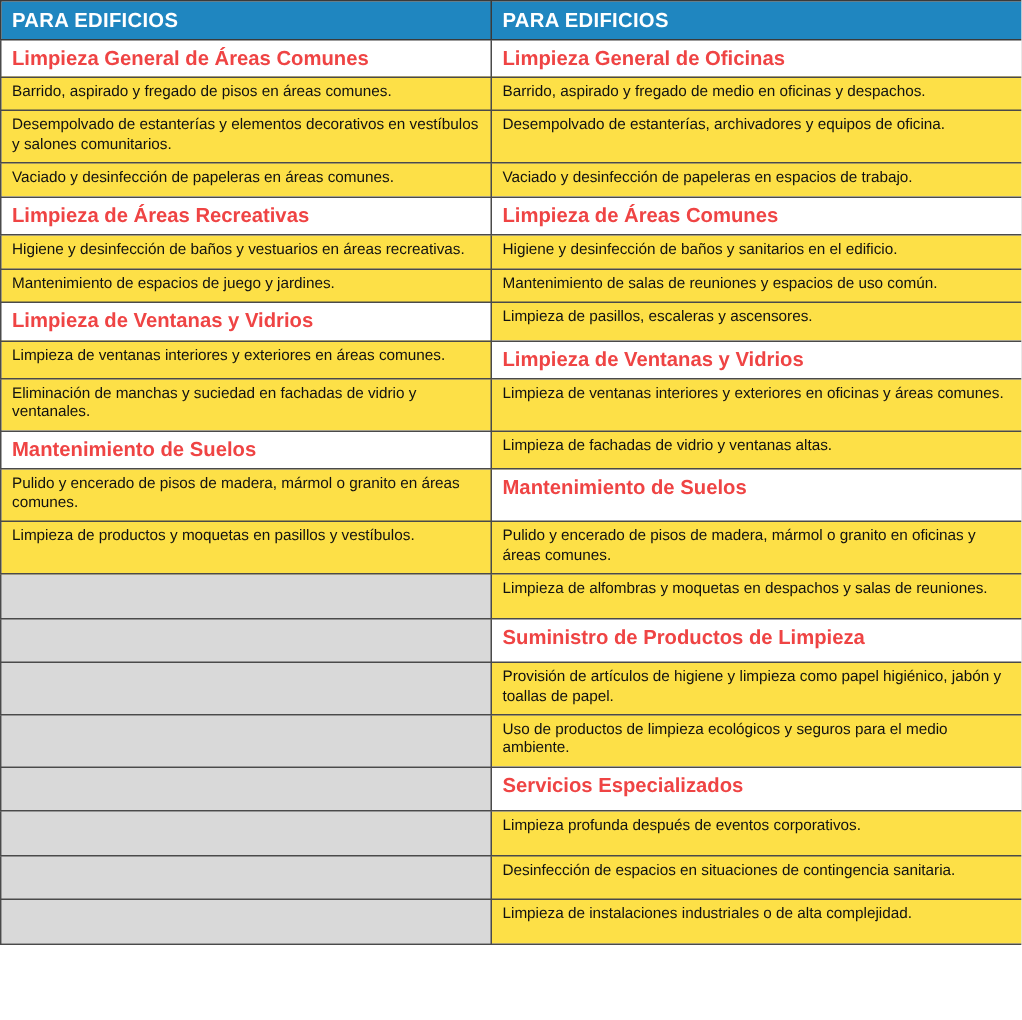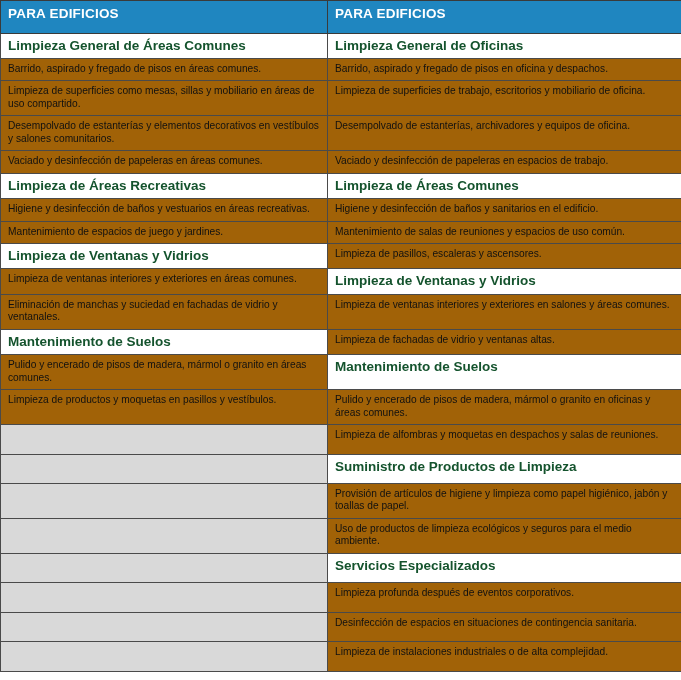--- a/index.html
+++ b/index.html
@@ -23,37 +23,37 @@
   }
   table.svc col.c1 { width: 327px; }
   table.svc col.c2 { width: 354px; }
 
   th.header {
     background: #1f86c0;
     color: #ffffff;
     font-size: 13.5px;
     font-weight: bold;
     text-align: left;
-    padding: 5px 6px 11px 7px;
+    padding: 5px 6px 4px 7px;
     border: 1px solid #3a3a3a;
     letter-spacing: 0.2px;
     line-height: 1.15;
   }
 
   td.cell {
     border: 1px solid #4a4a4a;
     vertical-align: top;
     padding: 4px 7px 5px 7px;
-    background: #a16207;
+    background: #fde047;
     line-height: 1.22;
   }
   td.section {
     font-size: 13.5px;
     font-weight: bold;
-    color: #14532d;
+    color: #ef4444;
     padding-top: 4px;
     padding-bottom: 4px;
     background: #ffffff;
   }
   td.item {
     font-size: 10.2px;
     color: #111111;
   }
   td.empty {
     background: #d9d9d9;
@@ -75,25 +75,21 @@
         <th class="header">PARA EDIFICIOS</th>
       </tr>
     </thead>
     <tbody id="tbody">
         <tr>
           <td class="cell section">Limpieza General de Áreas Comunes</td>
           <td class="cell section">Limpieza General de Oficinas</td>
         </tr>
         <tr>
           <td class="cell item">Barrido, aspirado y fregado de pisos en áreas comunes.</td>
-          <td class="cell item">Barrido, aspirado y fregado de pisos en oficina y despachos.</td>
-        </tr>
-        <tr>
-          <td class="cell item">Limpieza de superficies como mesas, sillas y mobiliario en áreas de uso compartido.</td>
-          <td class="cell item">Limpieza de superficies de trabajo, escritorios y mobiliario de oficina.</td>
+          <td class="cell item">Barrido, aspirado y fregado de medio en oficinas y despachos.</td>
         </tr>
         <tr>
           <td class="cell item">Desempolvado de estanterías y elementos decorativos en vestíbulos y salones comunitarios.</td>
           <td class="cell item">Desempolvado de estanterías, archivadores y equipos de oficina.</td>
         </tr>
         <tr>
           <td class="cell item">Vaciado y desinfección de papeleras en áreas comunes.</td>
           <td class="cell item">Vaciado y desinfección de papeleras en espacios de trabajo.</td>
         </tr>
         <tr>
@@ -111,21 +107,21 @@
         <tr>
           <td class="cell section">Limpieza de Ventanas y Vidrios</td>
           <td class="cell item">Limpieza de pasillos, escaleras y ascensores.</td>
         </tr>
         <tr>
           <td class="cell item">Limpieza de ventanas interiores y exteriores en áreas comunes.</td>
           <td class="cell section">Limpieza de Ventanas y Vidrios</td>
         </tr>
         <tr>
           <td class="cell item">Eliminación de manchas y suciedad en fachadas de vidrio y ventanales.</td>
-          <td class="cell item">Limpieza de ventanas interiores y exteriores en salones y áreas comunes.</td>
+          <td class="cell item">Limpieza de ventanas interiores y exteriores en oficinas y áreas comunes.</td>
         </tr>
         <tr>
           <td class="cell section">Mantenimiento de Suelos</td>
           <td class="cell item">Limpieza de fachadas de vidrio y ventanas altas.</td>
         </tr>
         <tr>
           <td class="cell item">Pulido y encerado de pisos de madera, mármol o granito en áreas comunes.</td>
           <td class="cell section">Mantenimiento de Suelos</td>
         </tr>
         <tr>

